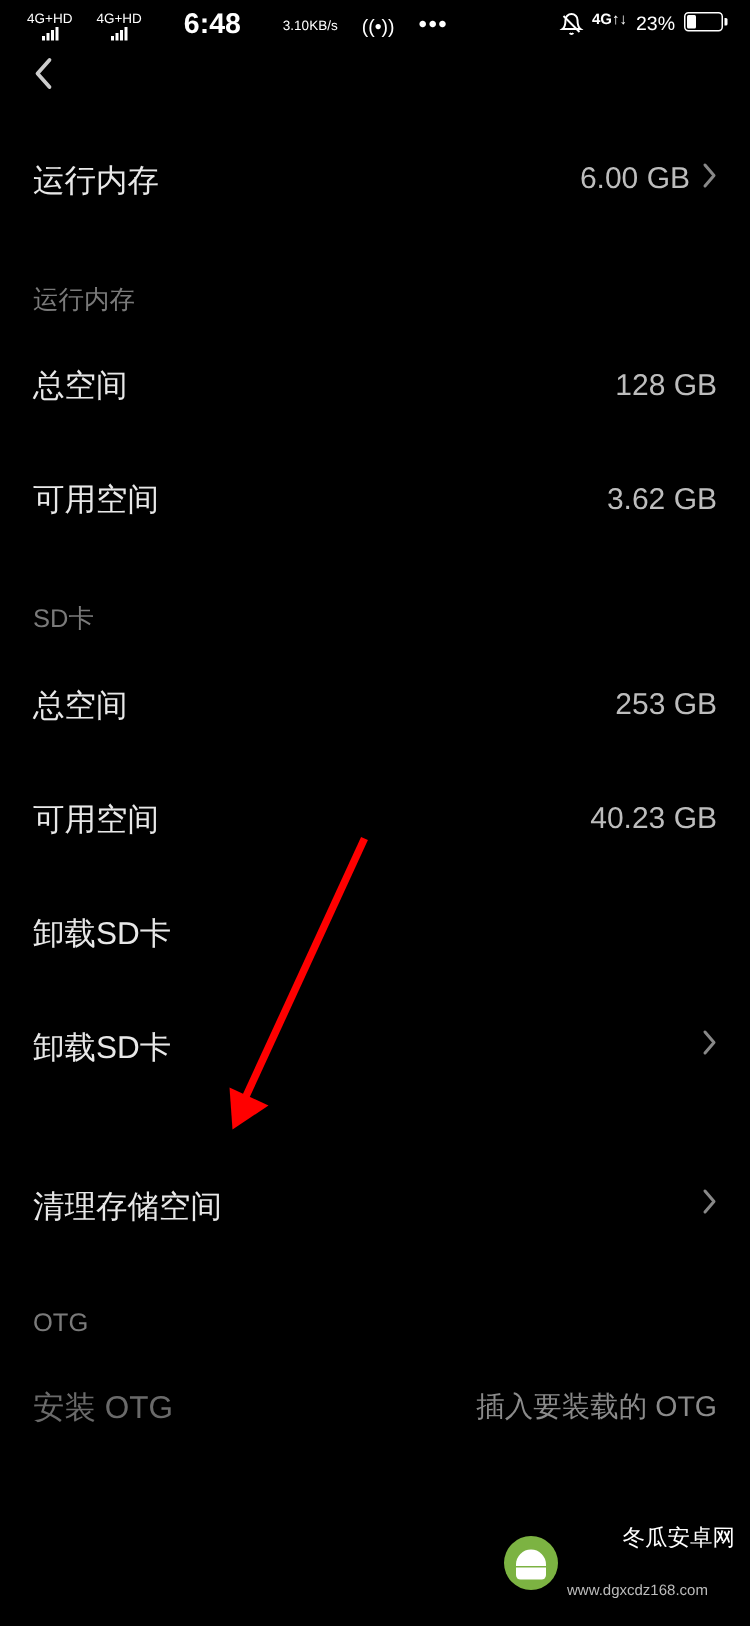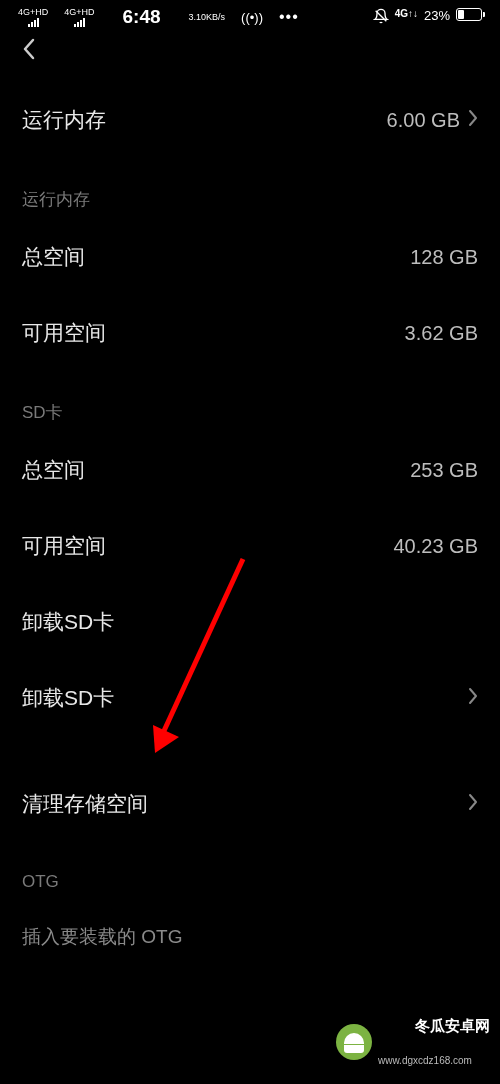--- a/index.html
+++ b/index.html
@@ -212,21 +212,21 @@
       border-radius: 0 0 3px 3px;
     }
     .wm-text {
       display: flex;
       flex-direction: column;
       line-height: 1.15;
     }
     .wm-title {
       font-size: 15px;
       color: #ffffff;
-      font-weight: 700;
+      font-weight: 400;
       margin-left: 37px;
     }
     .wm-url {
       font-size: 10px;
       color: #bbbbbb;
       margin-top: 20px;
     }
   </style>
 </head>
 <body>
@@ -338,20 +338,21 @@
   <span class="chevron">
     <svg width="10" height="18" viewBox="0 0 10 18" fill="none" stroke="#888" stroke-width="2" stroke-linecap="round" stroke-linejoin="round">
         <polyline points="2,2 8,9 2,16"></polyline>
       </svg>
   </span>
 </div>
 
 <div class="section-header">OTG</div>
 
 <div class="row disabled">
+  <span class="row-label">安装 OTG</span>
   <span class="row-value dim">插入要装载的 OTG</span>
 </div>
 
 <div class="arrow-annotation">
   <svg width="120" height="210" viewBox="0 0 120 210">
     <line x1="98" y1="4" x2="18" y2="178" stroke="#ff0000" stroke-width="5"></line>
     <polygon points="10,198 8,170 34,182" fill="#ff0000"></polygon>
   </svg>
 </div>
 

